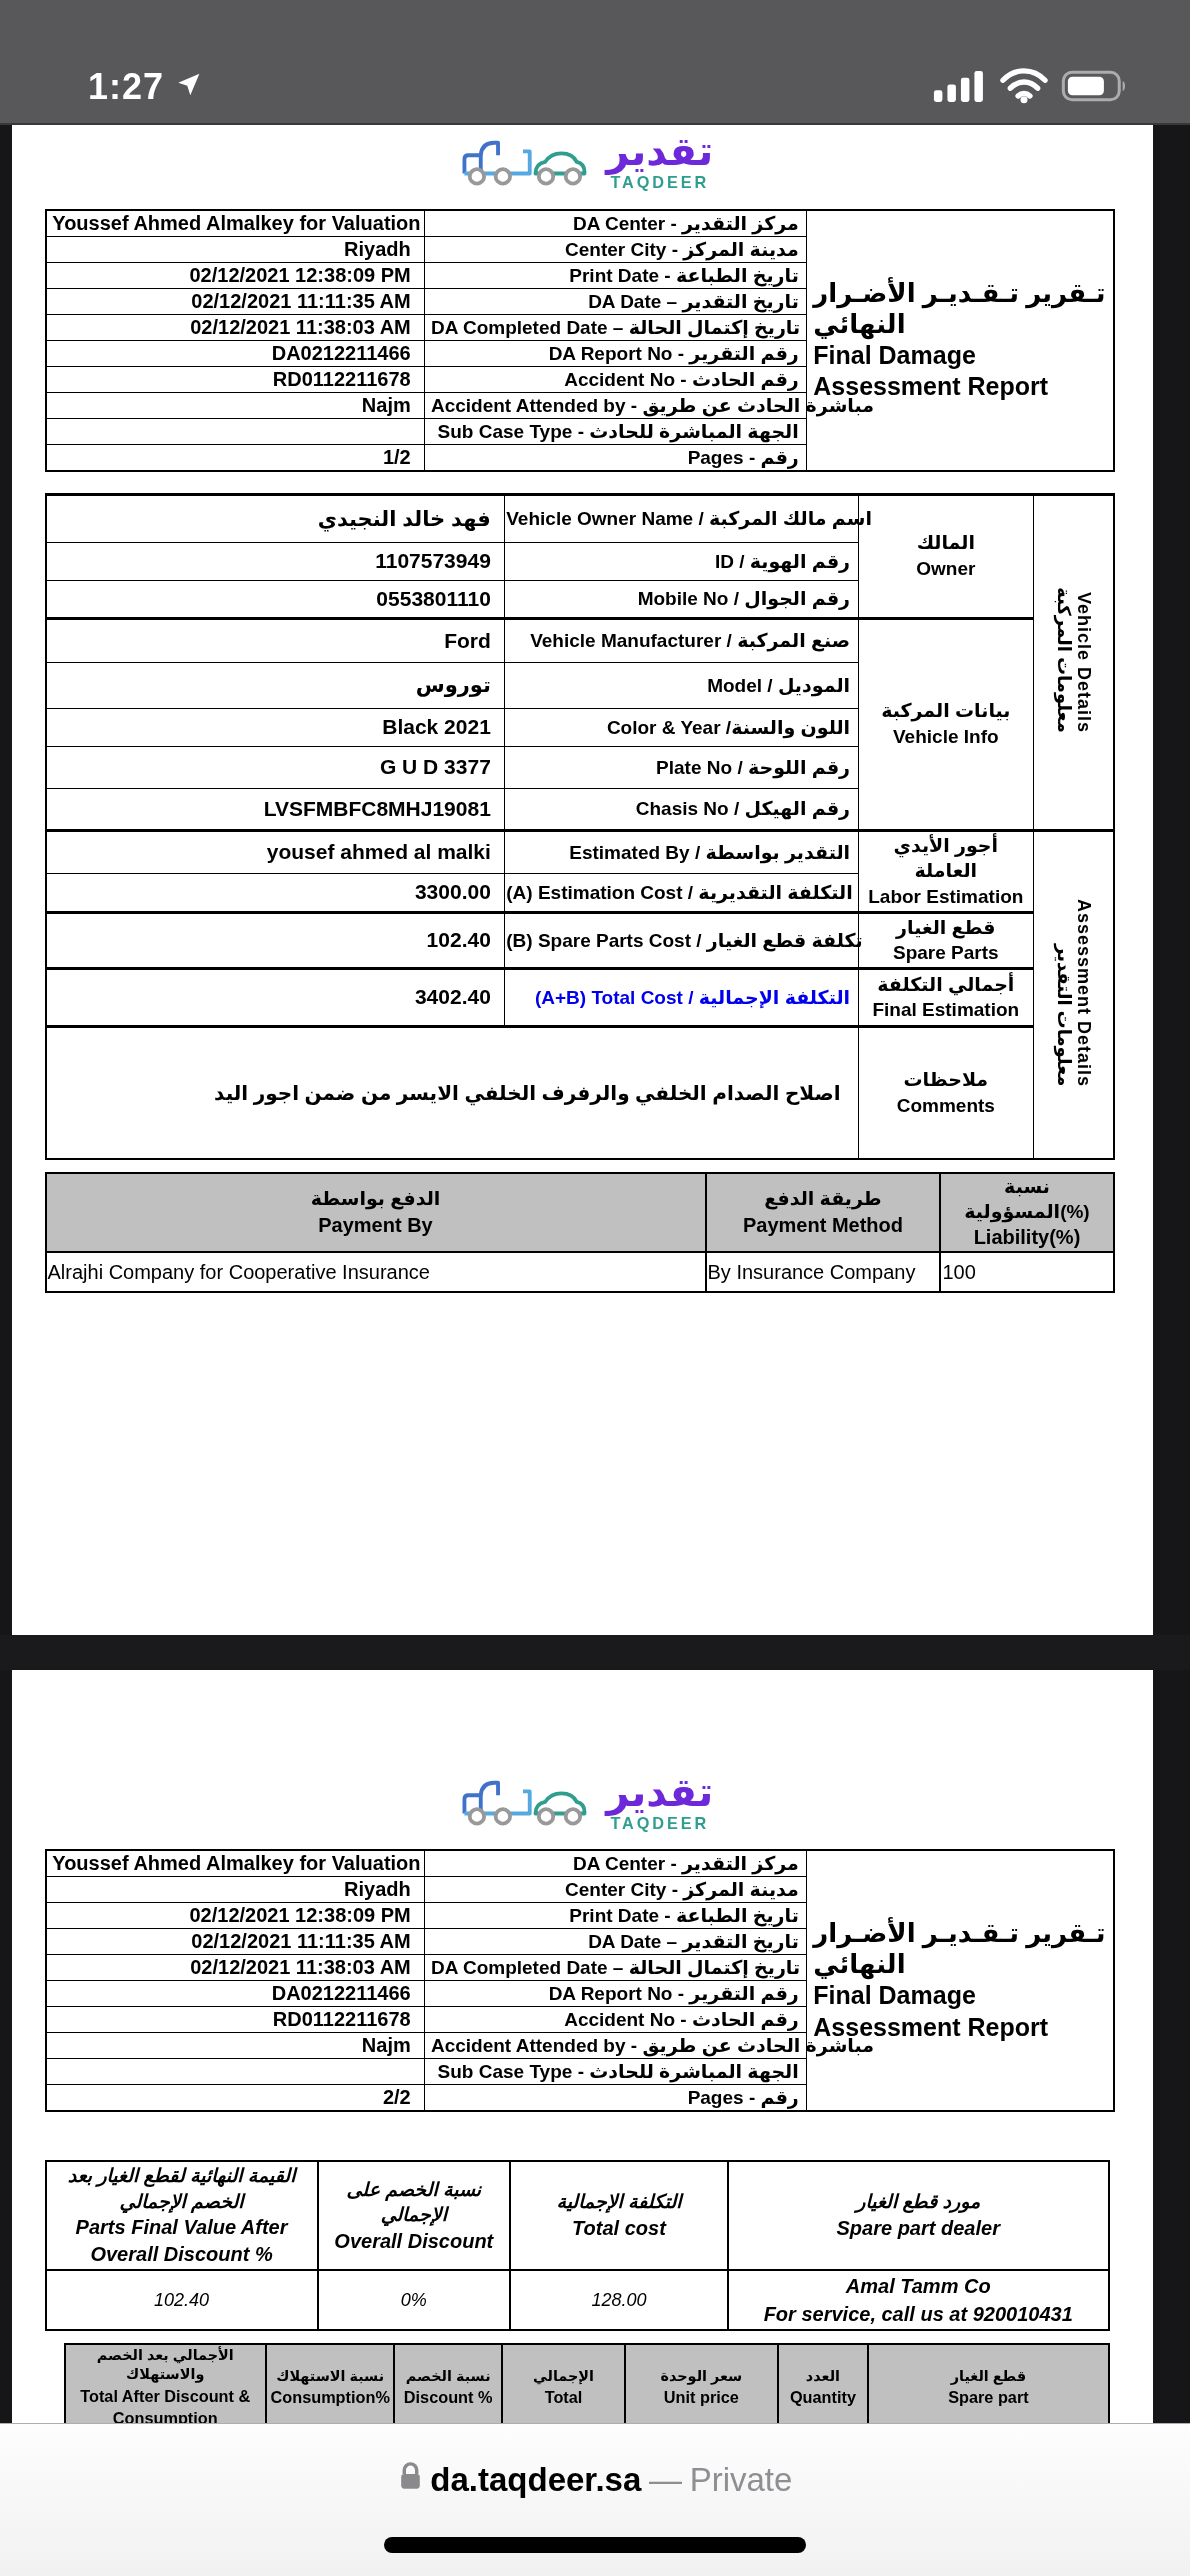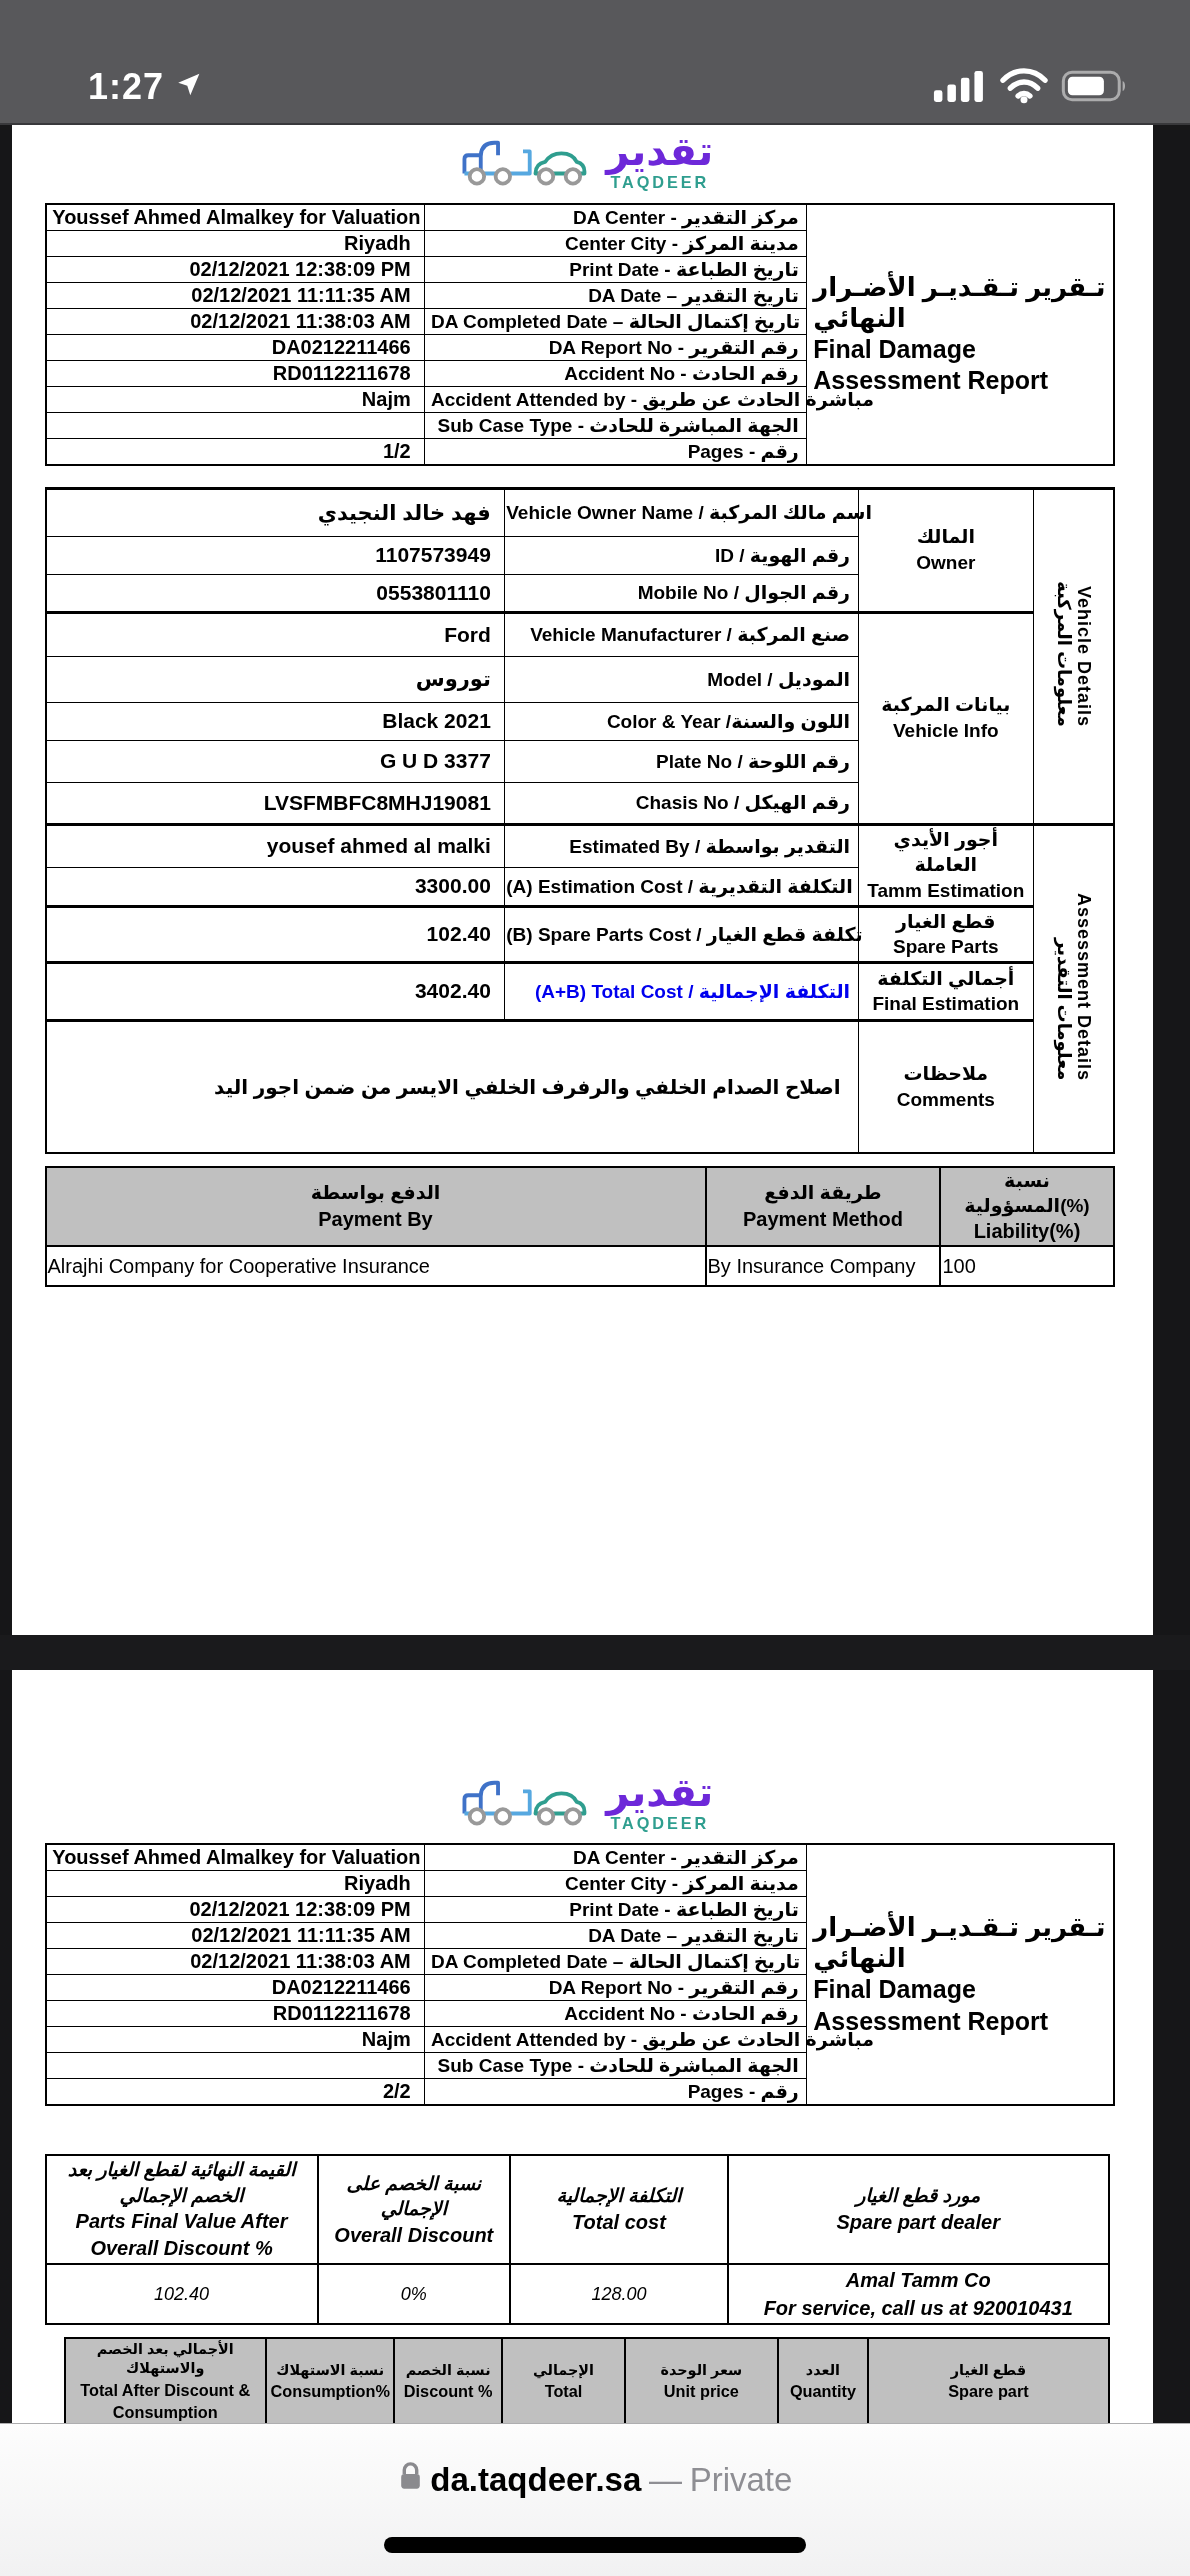--- a/index.html
+++ b/index.html
@@ -26,21 +26,21 @@
   .logo-text{display:flex;flex-direction:column;align-items:center;line-height:1;}
   .brand-ar{color:#6d28d9;font-size:40px;font-weight:bold;}
   .brand-en{color:#2f9e8f;font-size:16.3px;font-weight:bold;letter-spacing:2.9px;margin-top:2.9px;}
 
   
   table{border-collapse:collapse;table-layout:fixed;background:#fff;}
   td{border:1.9px solid #000;box-sizing:border-box;overflow:visible;}
   .doc-table{width:1070px;margin-left:33px;border:2.9px solid #000;}
 
   
-  .ht-table{margin-top:12px;font-size:20px;font-weight:bold;}
+  .ht-table{margin-top:18px;font-size:20px;font-weight:bold;}
   .ht-table td{height:24px;padding:1px 5.8px;}
   td.hv{text-align:right;padding-right:13.4px;white-space:nowrap;}
   td.hl{text-align:right;padding-right:7.7px;white-space:nowrap;font-size:19px;}
   td.ht{text-align:left;vertical-align:middle;}
   .ht .t-ar{font-size:26px;font-weight:bold;}
   .ht .t-en{font-size:25px;font-weight:bold;line-height:1.25;}
   .ht .t-en:first-of-type{margin-top:9.6px;}
 
   
   .vt-table{margin-top:21px;font-weight:bold;}
@@ -243,21 +243,21 @@
             </tr>
             <tr style="height: 42px;">
               <td class="vval">LVSFMBFC8MHJ19081</td>
               <td class="vlab">Chasis No / رقم الهيكل</td>
             </tr>
             <tr class="gstart" style="height: 42px;">
               <td class="vval">yousef ahmed al malki</td>
               <td class="vlab">Estimated By / التقدير بواسطة</td>
               <td class="vgroup" rowspan="2">
                 <div class="h-ar">أجور الأيدي العاملة</div>
-                <div class="h-en">Tamm Estimation</div>
+                <div class="h-en">Labor Estimation</div>
               </td>
               <td class="vsec" rowspan="5"><span>معلومات التقدير</span><span>Assessment Details</span></td>
             </tr>
             <tr style="height: 38px;">
               <td class="vval">3300.00</td>
               <td class="vlab">(A) Estimation Cost / التكلفة التقديرية</td>
             </tr>
             <tr class="gstart" style="height: 44px;">
               <td class="vval">102.40</td>
               <td class="vlab">(B) Spare Parts Cost / تكلفة قطع الغيار</td>

